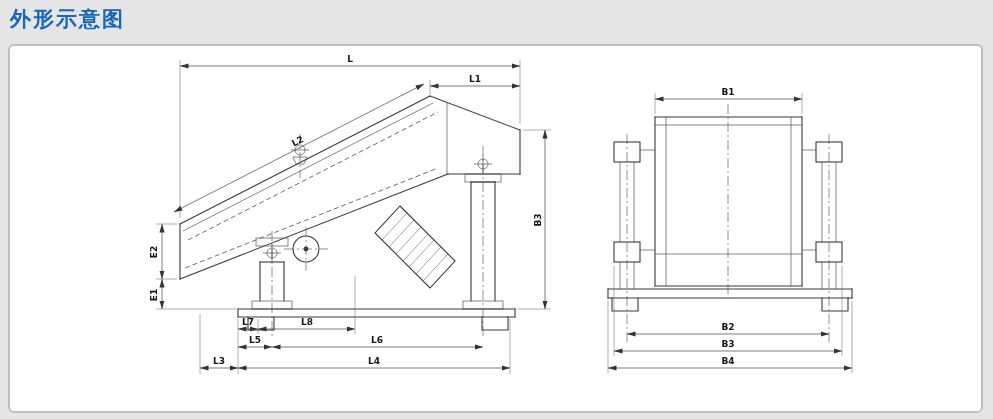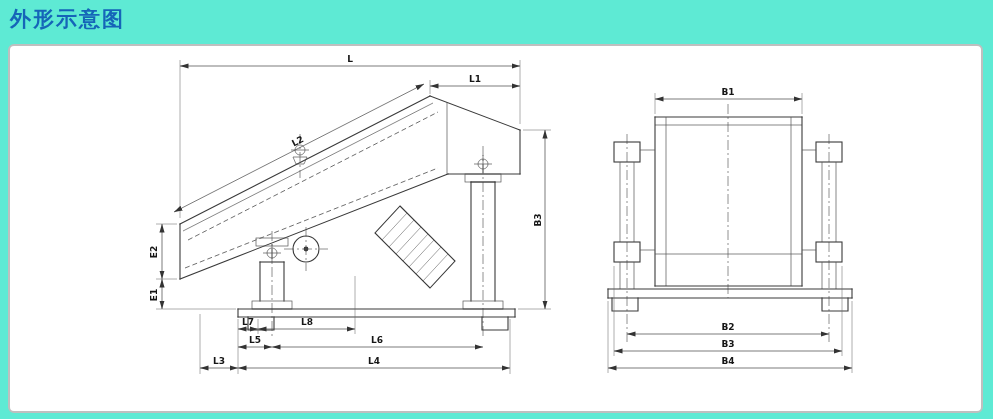--- a/index.html
+++ b/index.html
@@ -1,16 +1,16 @@
 <!DOCTYPE html>
 <html><head>
 <meta charset="utf-8">
 <style>
   html,body{margin:0;padding:0;background:#ffffff;}
-  .page{position:relative;width:993px;height:419px;background:#5eead4;overflow:hidden;
+  .page{position:relative;width:993px;height:419px;background:#e5e5e5;overflow:hidden;
         font-family:"DejaVu Sans",sans-serif;}
   .page-title{position:absolute;left:10px;top:5px;font-size:21px;font-weight:bold;
         color:#1565b8;letter-spacing:2px;}
   .drawing-panel{position:absolute;left:8px;top:44px;width:971px;height:365px;
         border:2px solid #bfbfbf;border-radius:6px;background:#fff;}
   svg{display:block;}
   .ol   {stroke:#3a3a3a;stroke-width:1.1;fill:none;stroke-linecap:square;}
   .thin {stroke:#555;stroke-width:0.7;fill:none;}
   .dim  {stroke:#444;stroke-width:0.7;fill:none;}
   .ext  {stroke:#6a6a6a;stroke-width:0.55;fill:none;}

